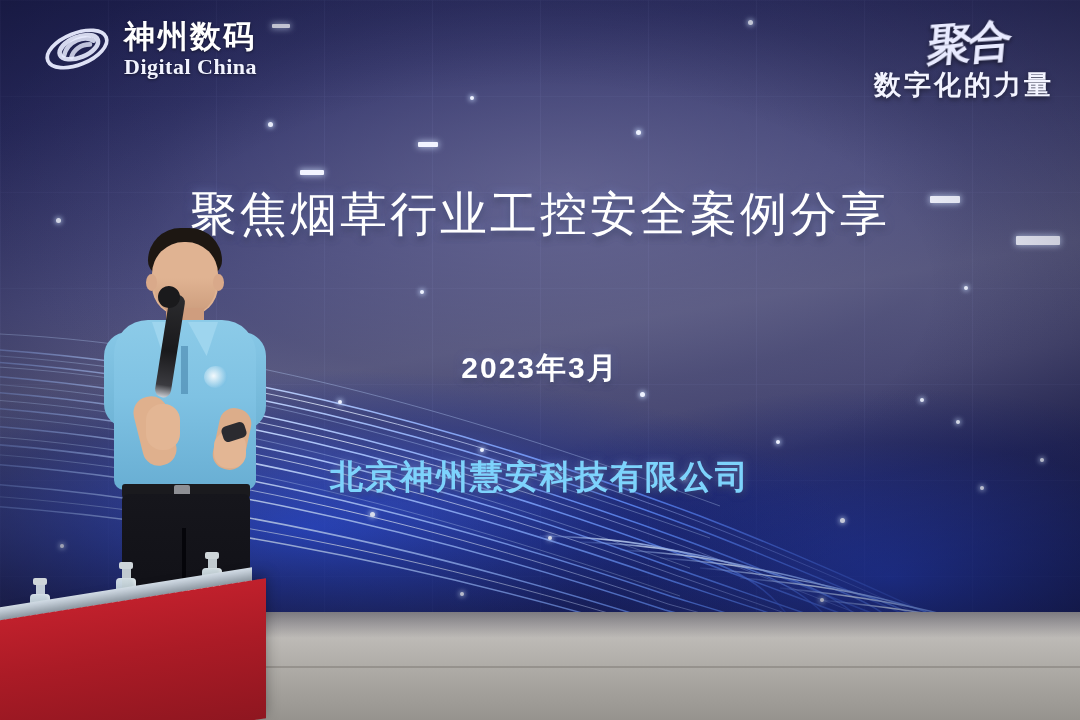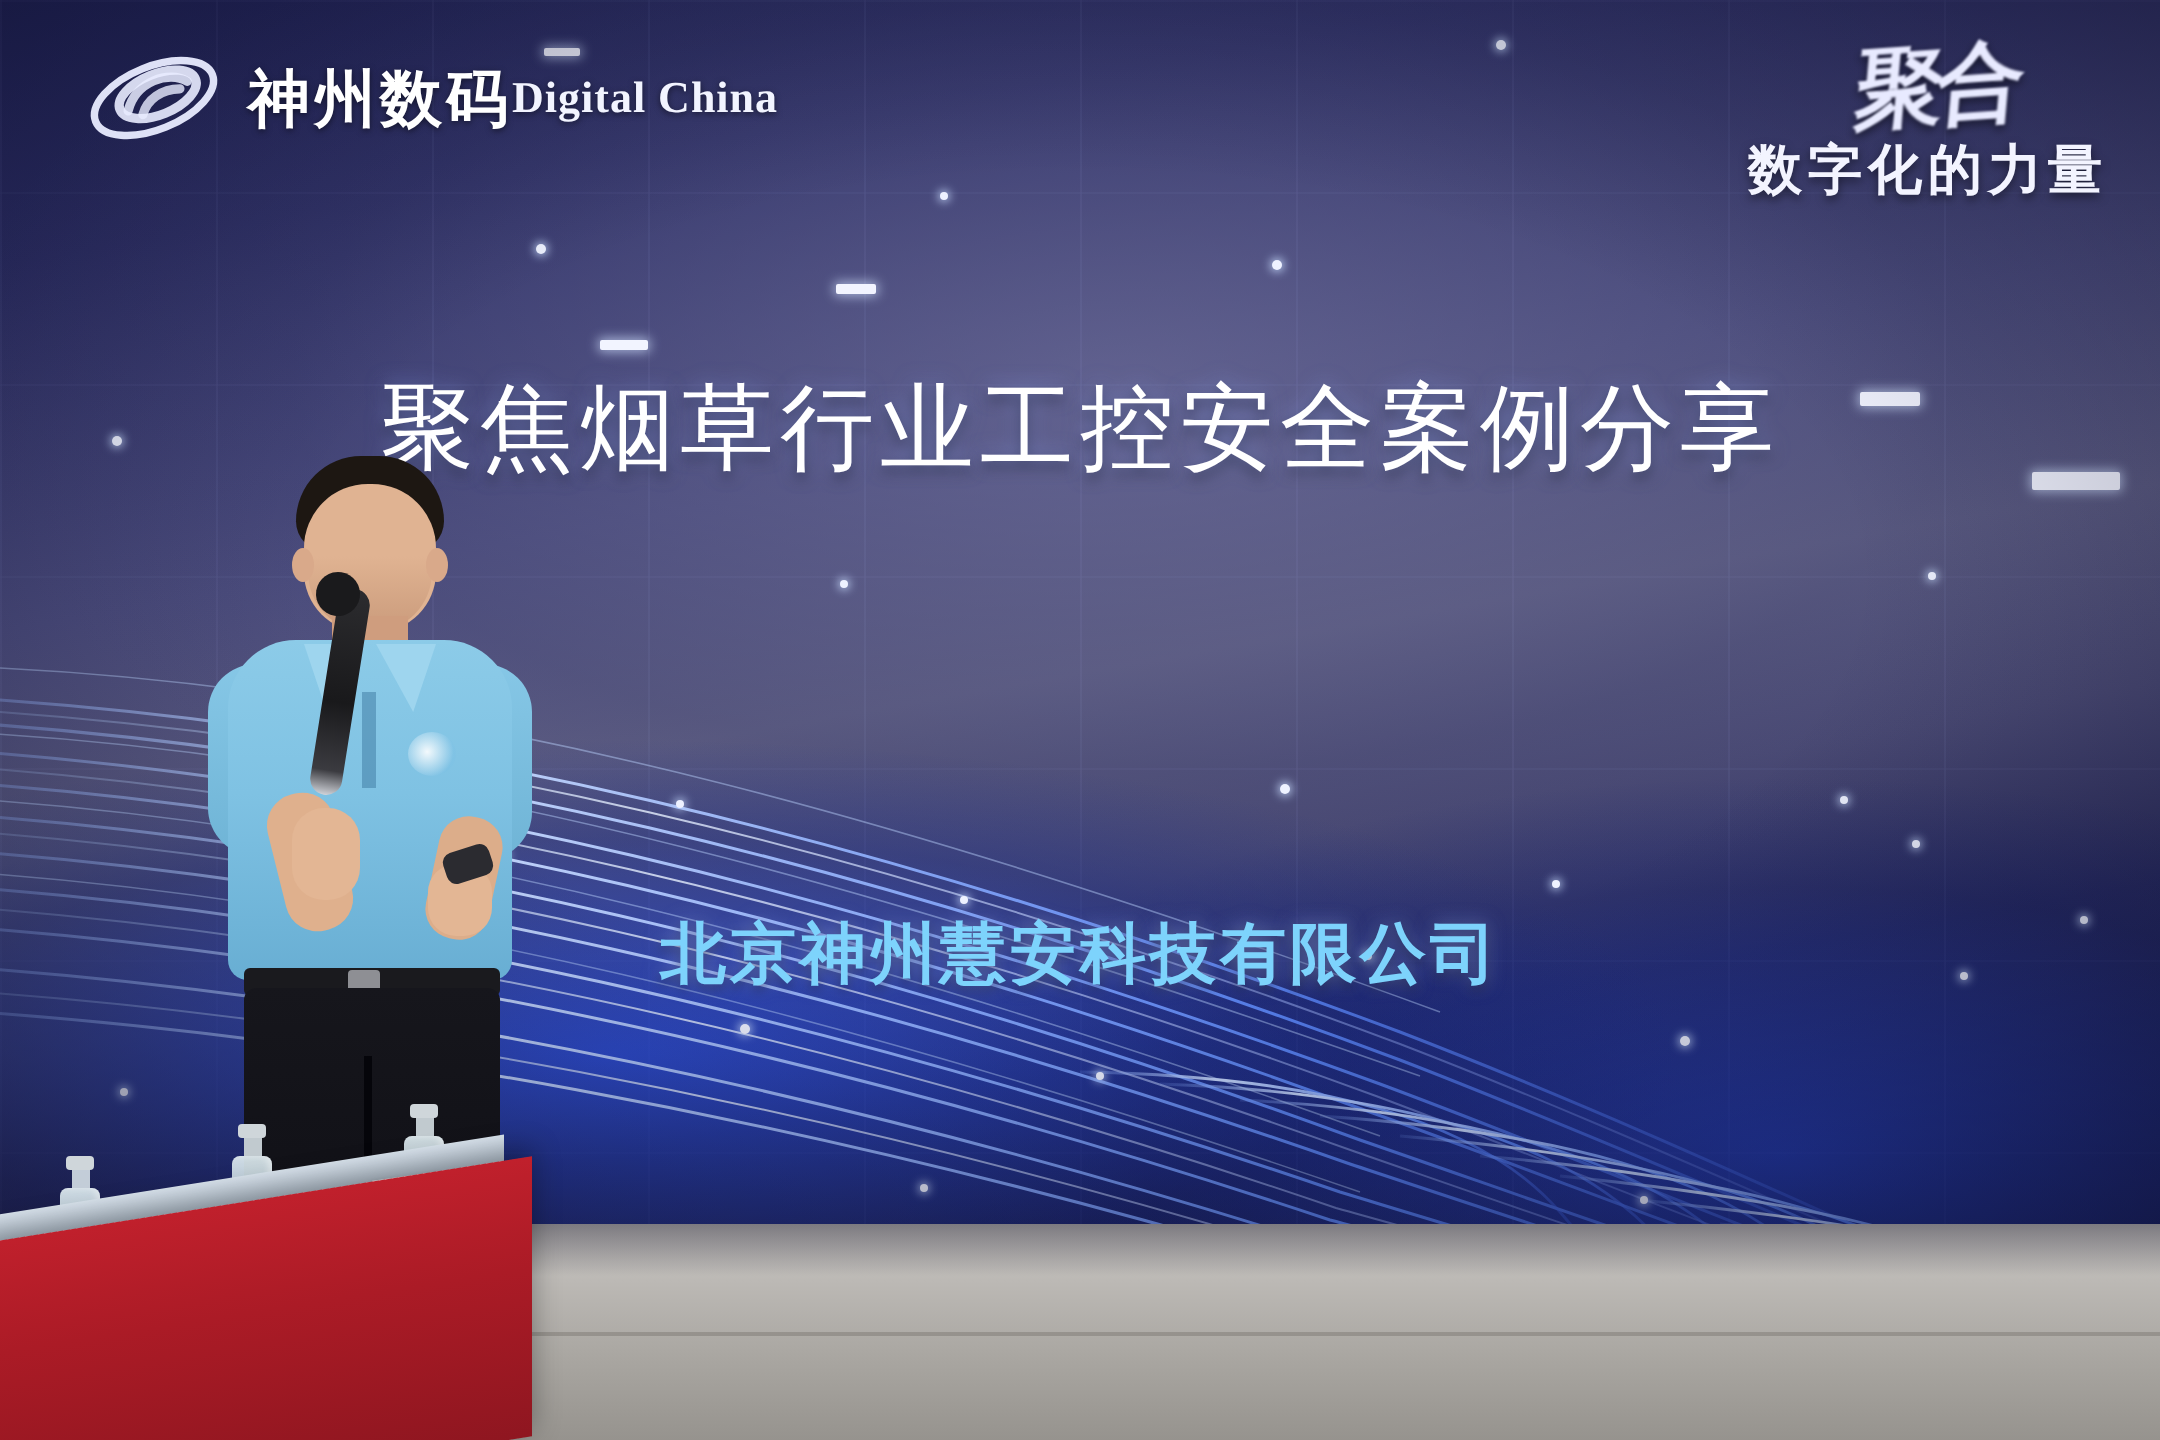--- a/index.html
+++ b/index.html
@@ -55,21 +55,21 @@
   .bar-spark{
     position:absolute;background:#f2f4ff;border-radius:1px;
     box-shadow:0 0 6px 1px rgba(210,225,255,.7);
   }
 
   
   .logo-dc{
     position:absolute;left:40px;top:18px;display:flex;align-items:center;gap:10px;
   }
   .logo-dc .swirl{width:74px;height:62px;flex:0 0 auto;}
-  .logo-dc .names{display:flex;line-height:1;}
+  .logo-dc .names{display:flex;flex-direction:column;line-height:1;}
   .logo-dc .cn{
     font-size:31px;font-weight:700;color:#ffffff;letter-spacing:2px;
     text-shadow:0 1px 3px rgba(0,0,0,.5);
   }
   .logo-dc .en{
     font-family:"Liberation Serif","DejaVu Serif",serif;
     font-size:22px;font-weight:700;color:#f2f4ff;letter-spacing:.5px;margin-top:4px;
     text-shadow:0 1px 3px rgba(0,0,0,.5);
   }
 
@@ -331,20 +331,21 @@
       <span class="en">Digital China</span>
     </div>
   </div>
 
   <div class="logo-event">
     <div class="calli">聚合</div>
     <div class="slogan">数字化的力量</div>
   </div>
 
   <div class="slide-title">聚焦烟草行业工控安全案例分享</div>
+  <div class="slide-date">2023年3月</div>
   <div class="slide-company">北京神州慧安科技有限公司</div>
 
   <div class="speaker">
     <div class="sp-hair"></div>
     <div class="sp-face"></div>
     <div class="sp-face-shade"></div>
     <div class="sp-ear l"></div>
     <div class="sp-ear r"></div>
     <div class="sp-neck"></div>
     <div class="sp-sleeve-l"></div>

